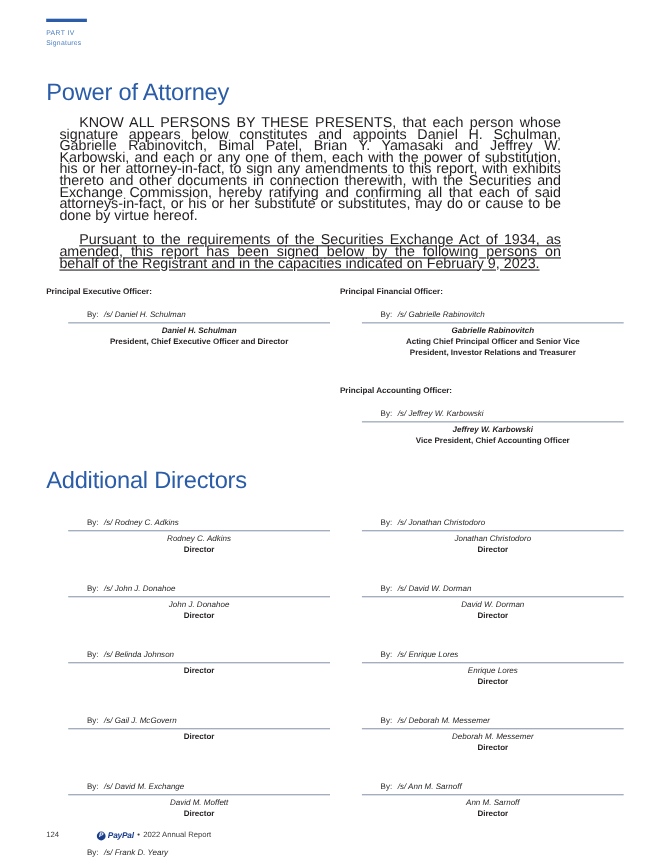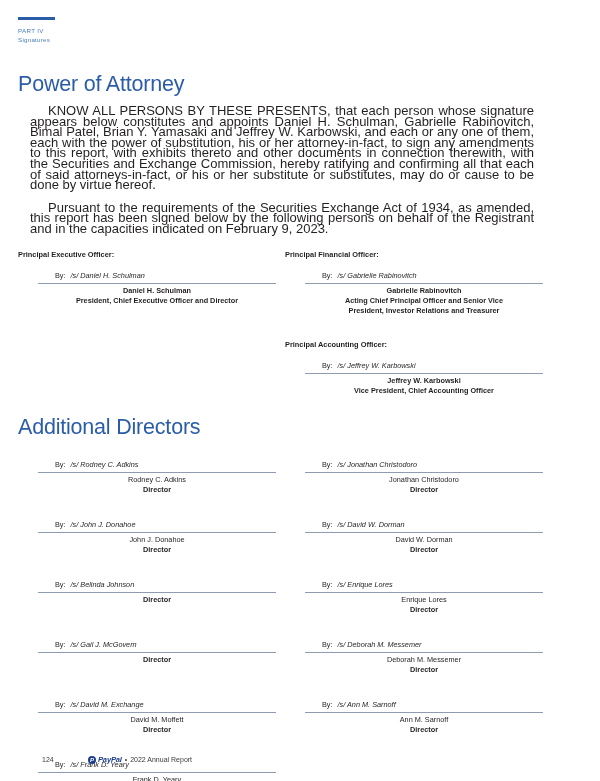--- a/index.html
+++ b/index.html
@@ -14,21 +14,21 @@
     color: #231f20;
     position: relative;
     overflow: hidden;
   }
 
   .page {
     position: relative;
     width: 564px;
     height: 781px;
     box-sizing: border-box;
-    padding: 0 18px;
+    padding: 0 42px;
   }
 
   
   .running-header {
     padding-top: 17px;
   }
   .header-rule {
     width: 37px;
     height: 3px;
     background: #2b5ca8;
@@ -60,21 +60,21 @@
 
   
   p.body-text {
     font-size: 13px;
     line-height: 10.6px;
     text-align: justify;
     margin: 12px;
     color: #231f20;
   }
   p.para-1 { margin-top: 9px; text-indent: 18px; }
-  p.para-2 { margin-top: 9px; text-indent: 18px; }
+  p.para-2 { margin-top: 9px; text-indent: 18px; text-decoration: underline; }
 
   
   .columns {
     display: flex;
     gap: 0;
     margin-top: 14px;
   }
   .col {
     width: 258px;
     flex: 0 0 258px;
@@ -121,20 +121,21 @@
   .sig-caption {
     text-align: center;
     margin-top: 2px;
     margin-left: 20px;
   }
   .sig-person {
     font-size: 7.3px;
     font-weight: bold;
     line-height: 10px;
     color: #231f20;
+    font-style: italic;
   }
   .sig-person.regular { font-weight: normal; }
   .sig-role {
     font-size: 7.3px;
     font-weight: bold;
     line-height: 10px;
     color: #231f20;
   }
 
   

